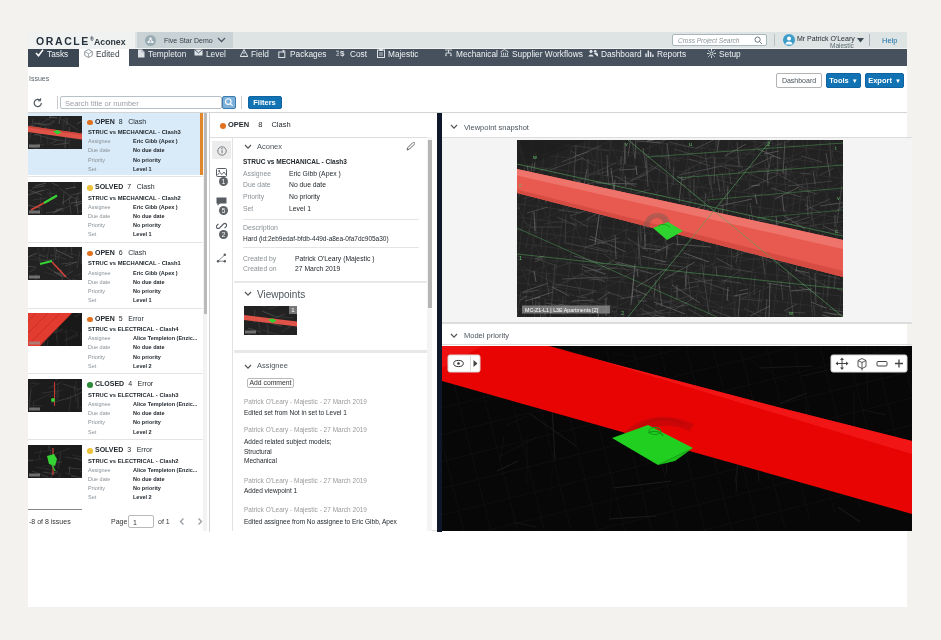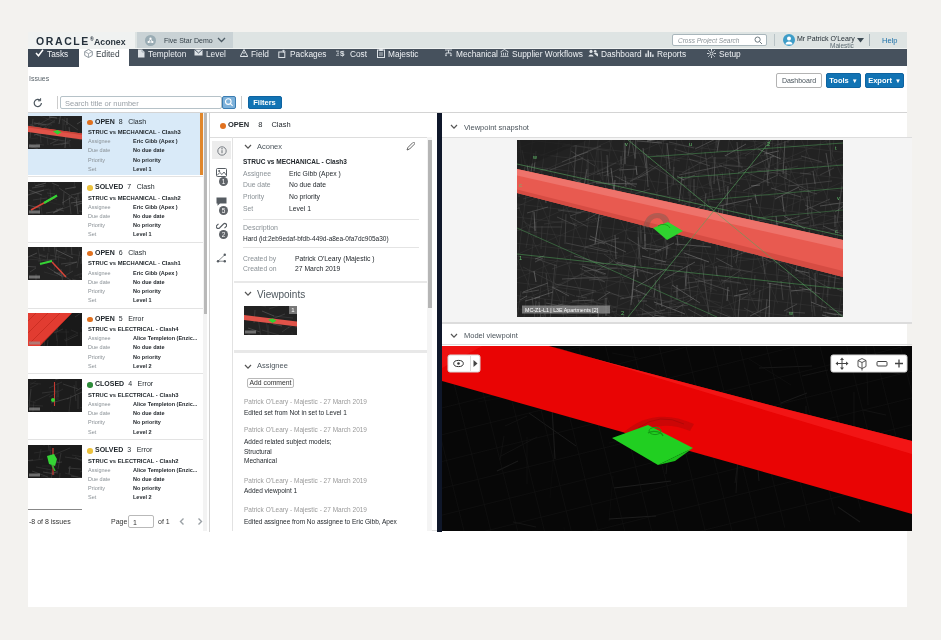--- a/index.html
+++ b/index.html
@@ -1201,21 +1201,21 @@
 <rect x="5" y="165.5" width="88" height="8" fill="#8d8d8d" opacity=".8"></rect>
 <text x="8" y="171.5" font-size="5.3" fill="#fff" font-family="Liberation Sans">MC-Z1-L1 | L3E Apartments [2]</text>
 </svg>
         </div>
 <div class="abs" style="left:0;top:208.5px;width:470px;height:2px;background:#dcdcdc"></div>
 <div class="abs" style="left:8px;top:220px">
           <svg width="8" height="6" viewBox="0 0 8 6">
             <path d="M1 1l3 3.2L7 1" fill="none" stroke="#555" stroke-width="1.2"></path>
           </svg>
         </div>
-<div class="abs sech" style="left:22px;top:218.4px;font-size:7.5px">Model viewpoint</div>
+<div class="abs sech" style="left:22px;top:218.4px;font-size:7.5px">Model priority</div>
 <div class="abs" style="left:0;top:230.5px;width:470px;height:1px;background:#ddd"></div>
 <div class="abs" style="left:0;top:233px;width:470px;height:185px;overflow:hidden">
           <svg width="470" height="185" viewBox="0 0 470 185">
 <rect width="470" height="185" fill="#070707"></rect>
 <path d="M293 137L300 87" stroke="#151515" stroke-width="0.89"></path>
             <path d="M423 21L458 28" stroke="#131313" stroke-width="1.05"></path>
             <path d="M360 30L386 24" stroke="#141414" stroke-width="1.08"></path>
             <path d="M78 31L135 42" stroke="#1a1a1a" stroke-width="0.68"></path>
             <path d="M170 31L171 51" stroke="#191919" stroke-width="0.99"></path>
             <path d="M226 58L234 111" stroke="#0e0e0e" stroke-width="0.83"></path>

